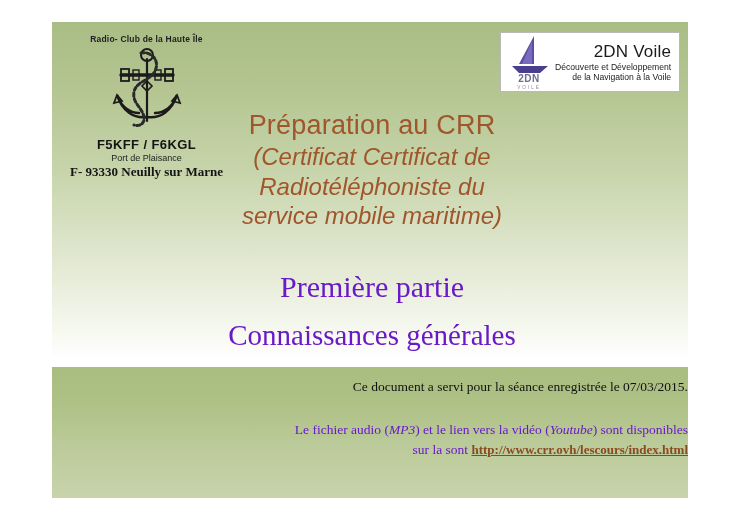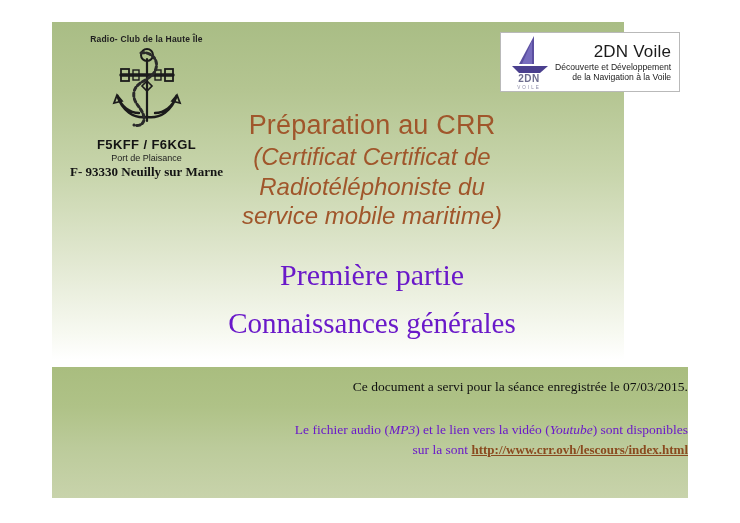--- a/index.html
+++ b/index.html
@@ -22,21 +22,21 @@
     top: 22px;
     width: 636px;
     height: 476px;
   }
 
   
   #upper-panel {
     position: absolute;
     left: 0;
     top: 0;
-    width: 572px;
+    width: 636px;
     height: 338px;
     background: linear-gradient(to bottom, #a9bd85 0%, #b6c795 22%, #cfda ب 55%, #eef1e4 82%, #fbfcf8 100%);
     background: linear-gradient(to bottom, #a9bd85 0%, #b4c591 20%, #c8d5ac 45%, #e3e9d3 72%, #f7f9f1 92%, #ffffff 100%);
   }
 
   
   #lower-panel {
     position: absolute;
     left: 0;
     top: 345px;
@@ -166,21 +166,21 @@
     font-size: 24px;
     font-style: italic;
     line-height: 1.22;
     margin-top: 1px;
   }
 
   
   #subtitle-block {
     position: absolute;
     left: 110px;
-    top: 236px;
+    top: 248px;
     width: 420px;
     text-align: center;
     font-family: "Liberation Serif", serif;
     color: #6a19c9;
   }
   #subtitle-main {
     font-size: 30px;
     line-height: 1.1;
   }
   #subtitle-sub {

